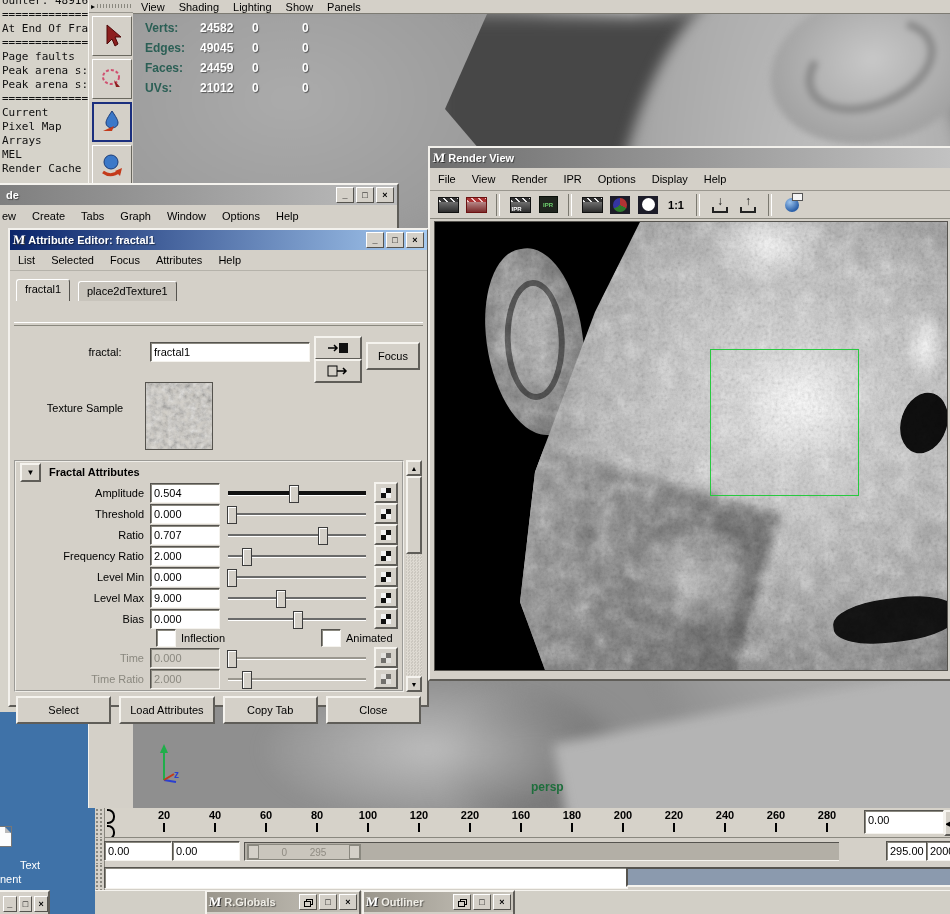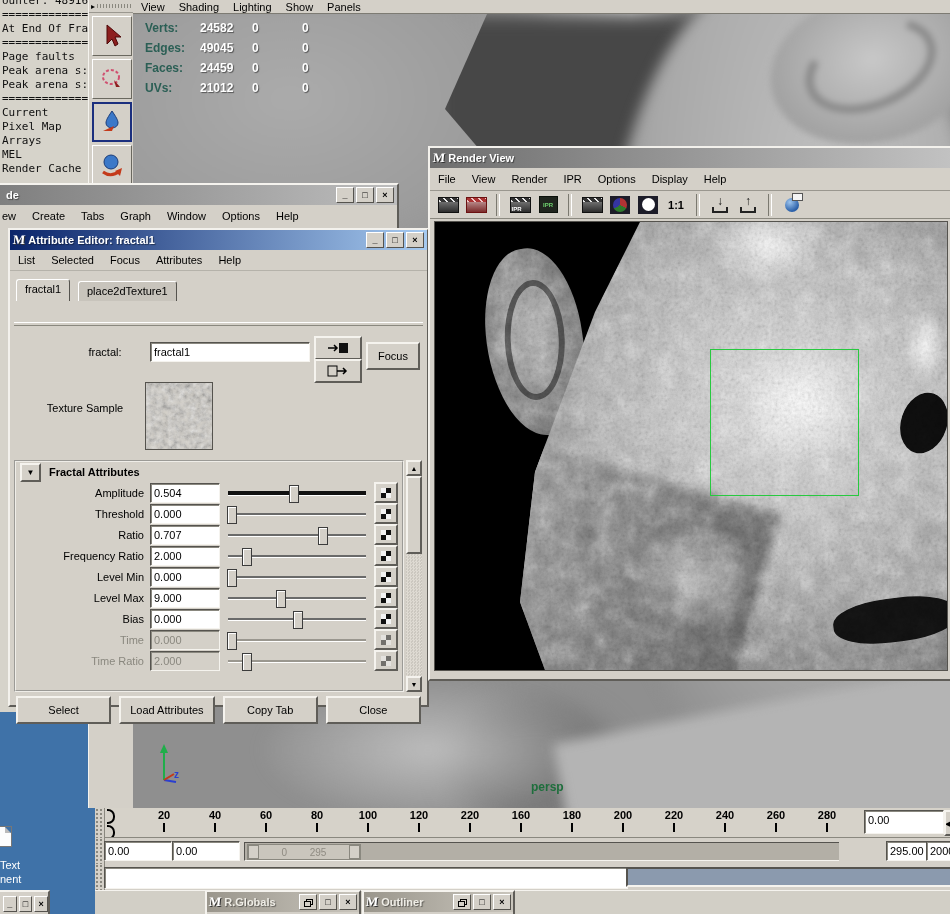--- a/index.html
+++ b/index.html
@@ -234,21 +234,21 @@
         <div class="oline">Current</div>
         <div class="oline">Pixel Map</div>
         <div class="oline">Arrays</div>
         <div class="oline">MEL</div>
         <div class="oline">Render Cache</div>
       </div>
   </div>
 
   <div id="desktop" class="abs">
     <div class="doc-icon abs"></div>
-    <div class="doc-label abs" style="top:146px;">Text</div>
+    <div class="doc-label abs" style="top:146px;text-align:center;">Text</div>
     <div class="doc-label abs" style="top:160px;">nent</div>
   </div>
   <div id="corner-frag" class="abs">
     <span class="wbtn">_</span>
     <span class="wbtn">□</span>
     <span class="wbtn">×</span>
   </div>
 
   <div id="toolbox" class="abs">
     <div class="tb-head">
@@ -487,20 +487,28 @@
           <span class="val field">0.000</span>
           <span class="trackwrap">
               <span class="track"></span>
               <span class="thumb" style="left:50%;"></span>
             </span>
           <span class="btn3d mapbtn">
               <span class="checker"></span>
             </span>
         </div>
 
+        <div class="cbrow">
+          <span style="width:140px;"></span>
+          <span class="cbox field"></span>
+          <span>Inflection</span>
+          <span style="width:96px;"></span>
+          <span class="cbox field"></span>
+          <span>Animated</span>
+        </div>
 
         <div class="srow disabled">
           <span class="lab">Time</span>
           <span class="val field">0.000</span>
           <span class="trackwrap">
               <span class="track"></span>
               <span class="thumb" style="left:2%;"></span>
             </span>
           <span class="btn3d mapbtn">
               <span class="checker" style="opacity:.5;"></span>

